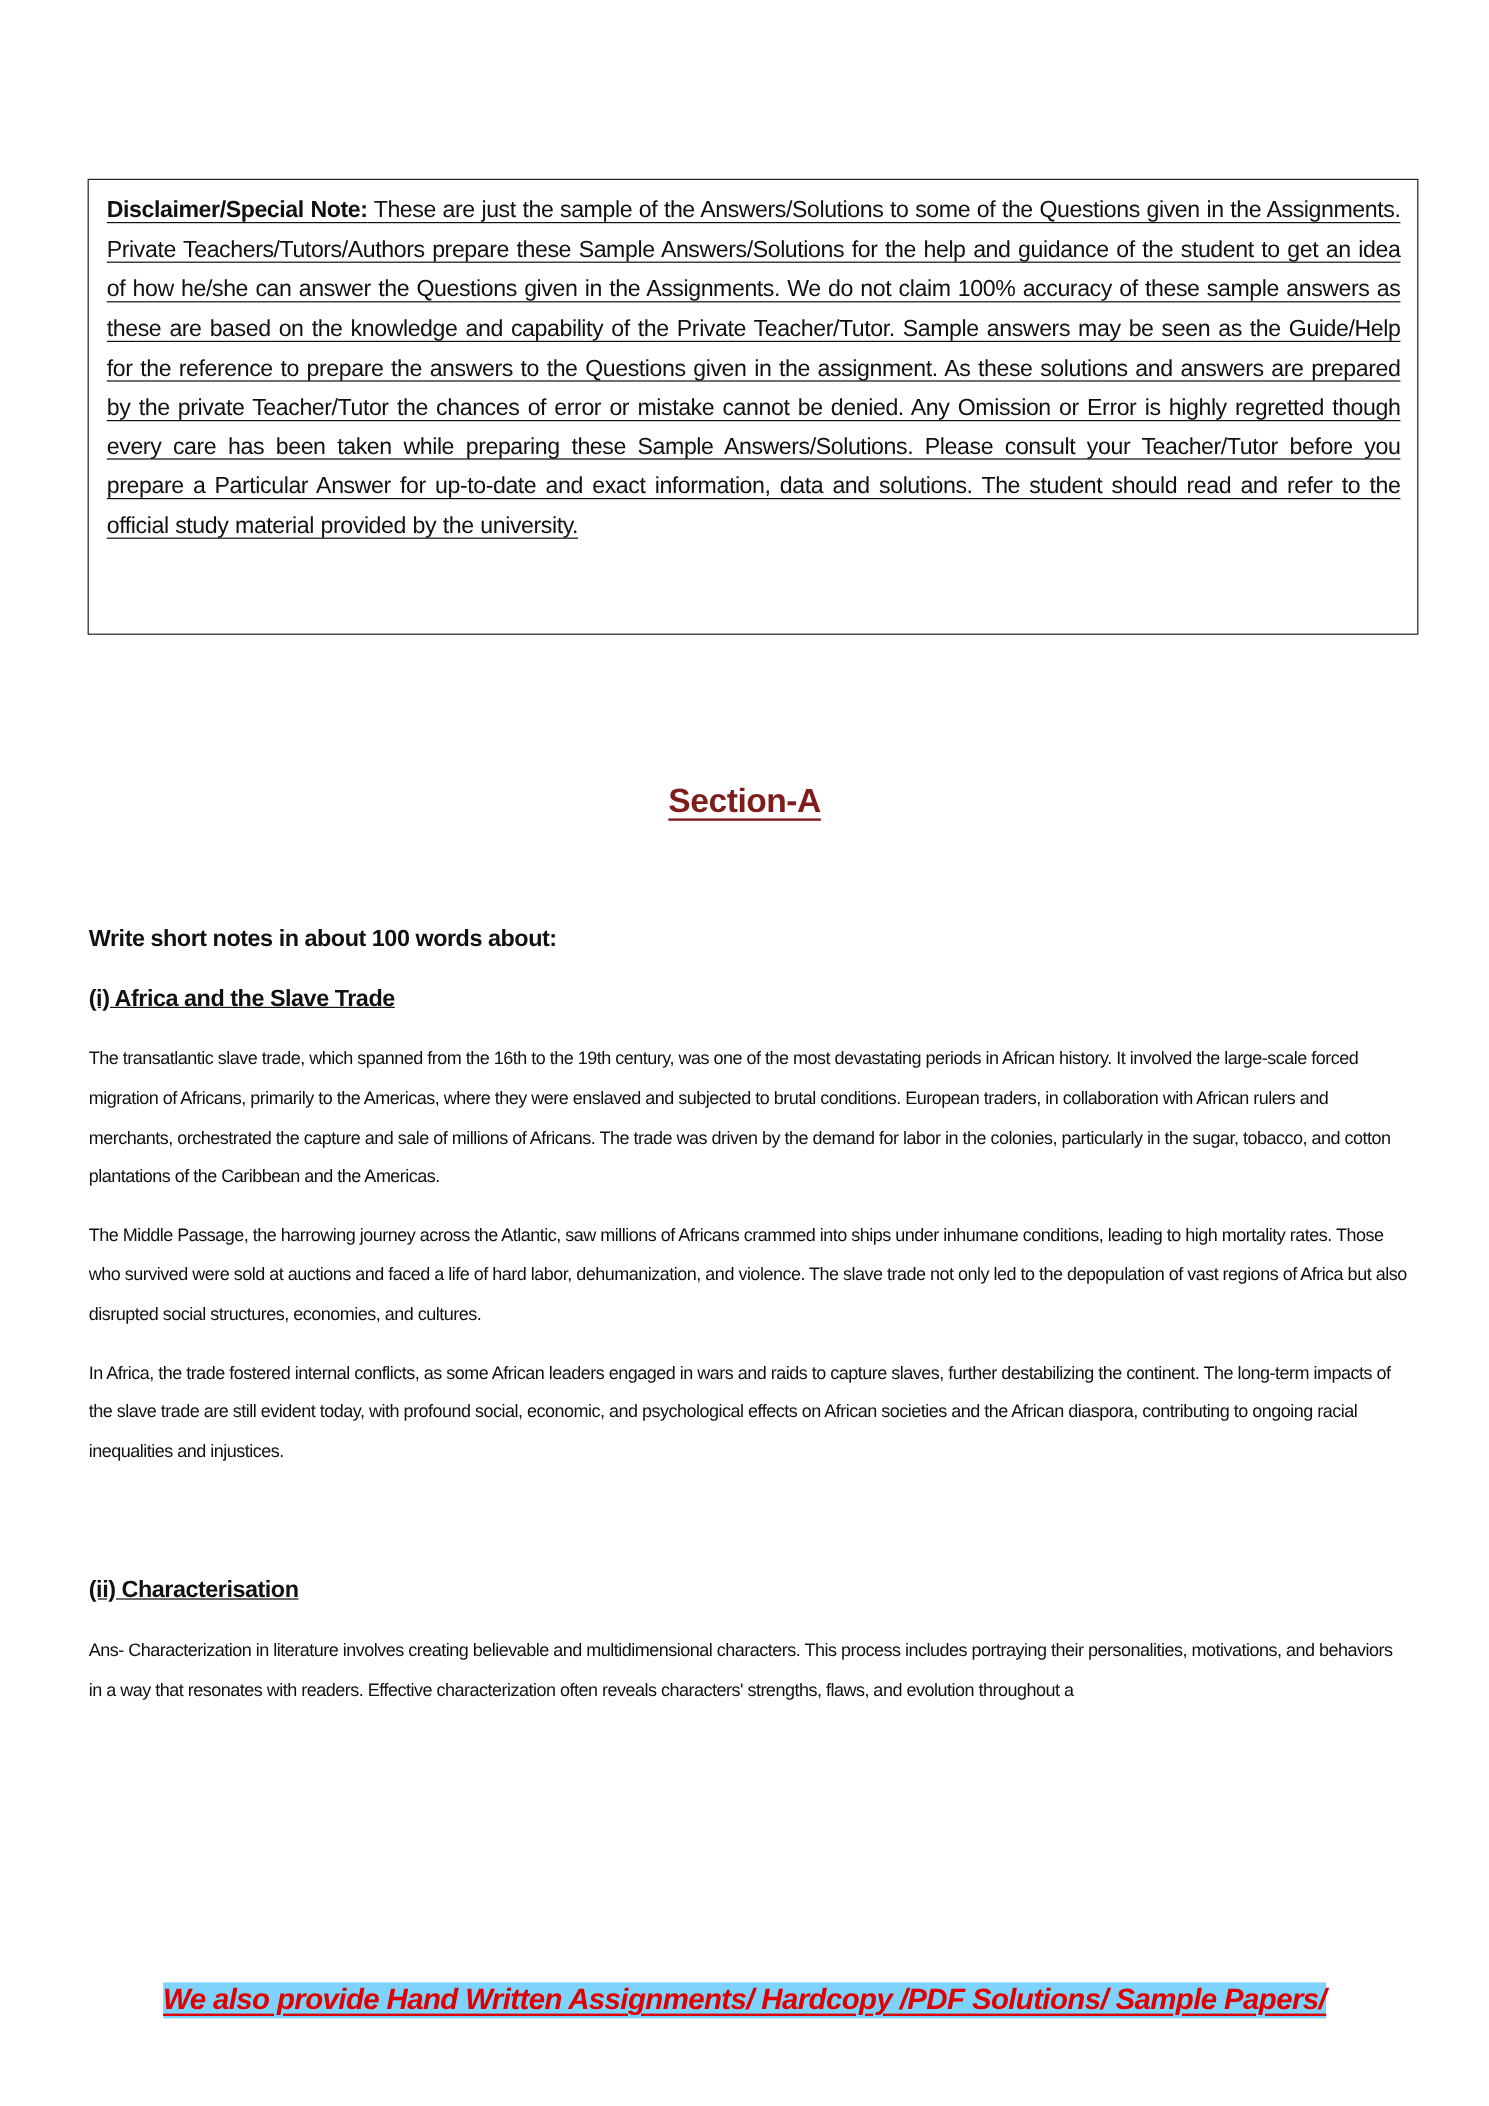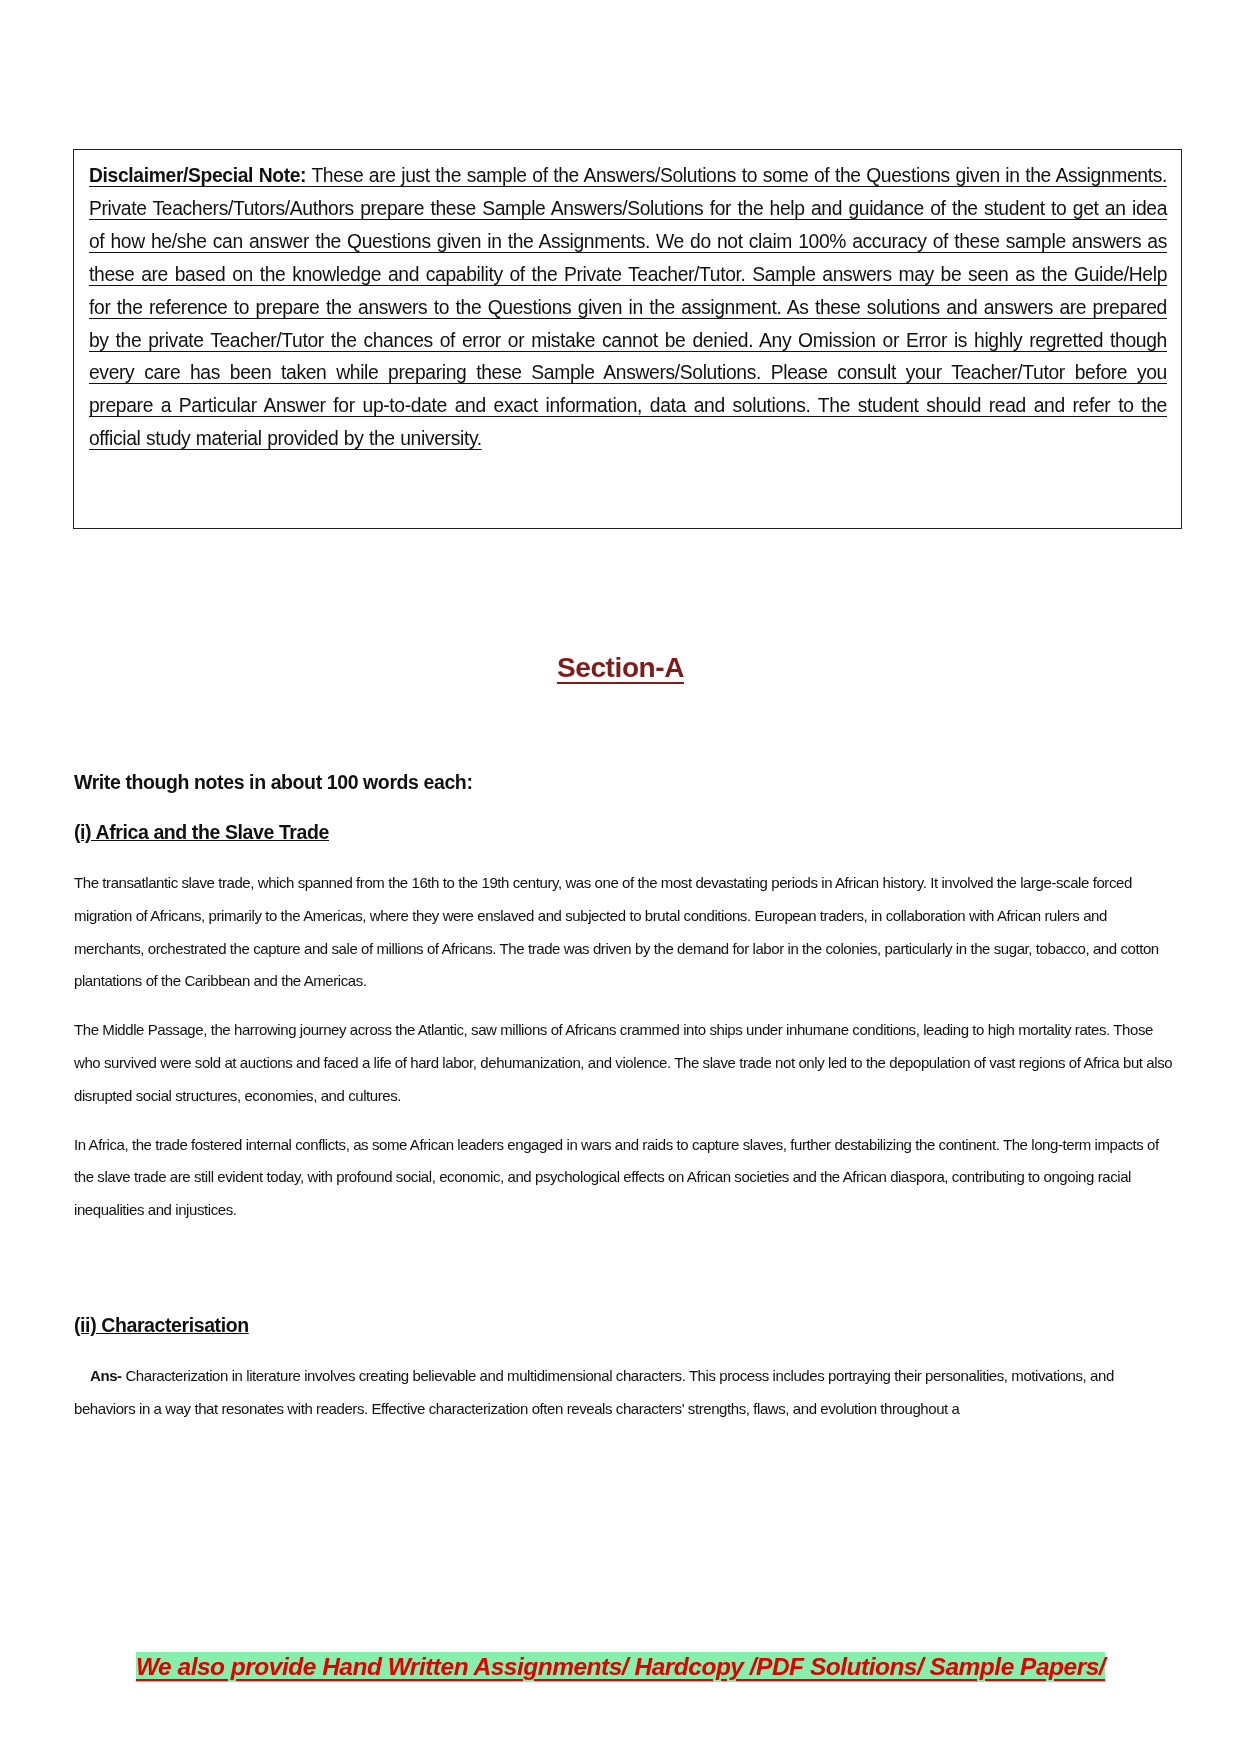--- a/index.html
+++ b/index.html
@@ -83,58 +83,58 @@
     .para {
       font-size: 15px;
       line-height: 32.8px;
       letter-spacing: -0.42px;
       margin: 0 0 16px 0;
       color: #111;
     }
     .q2-title {
       margin-top: 84px;
     }
-    .ans-label { font-weight: bold; margin-left: 16px; }
+    .ans-label { font-weight: normal; }
 
     
     .footer-banner {
       position: absolute;
       left: 0;
       width: 1241px;
       top: 1650px;
       text-align: center;
       font-size: 24.5px;
       font-weight: bold;
       font-style: italic;
       line-height: 34px;
       letter-spacing: -0.5px;
       color: #e00000;
     }
     .footer-line {
       display: inline;
-      background: #86efac;
+      background: #7dd3fc;
       text-decoration: underline;
       text-underline-offset: 4px;
       text-decoration-thickness: 2px;
       padding: 1px 0 2px 0;
     }
   </style>
 </head>
 <body>
 
 <div class="page">
 
   <div class="disclaimer-box">
     <div class="disclaimer-text"><span class="disclaimer-label">Disclaimer/Special Note:</span><span> These are just the sample of the Answers/Solutions to some of the Questions given in the Assignments. Private Teachers/Tutors/Authors prepare these Sample Answers/Solutions for the help and guidance of the student to get an idea of how he/she can answer the Questions given in the Assignments. We do not claim 100% accuracy of these sample answers as these are based on the knowledge and capability of the Private Teacher/Tutor. Sample answers may be seen as the Guide/Help for the reference to prepare the answers to the Questions given in the assignment. As these solutions and answers are prepared by the private Teacher/Tutor the chances of error or mistake cannot be denied. Any Omission or Error is highly regretted though every care has been taken while preparing these Sample Answers/Solutions. Please consult your Teacher/Tutor before you prepare a Particular Answer for up-to-date and exact information, data and solutions. The student should read and refer to the official study material provided by the university.</span></div>
   </div>
 
   <div class="section-heading">Section-A</div>
 
   <div class="content">
-    <p class="instruction">Write though notes in about 100 words each:</p>
+    <p class="instruction">Write short notes in about 100 words about:</p>
 
     <p class="question-title">(i) Africa and the Slave Trade</p>
     <p class="para">The transatlantic slave trade, which spanned from the 16th to the 19th century, was one of the most devastating periods in African history. It involved the large-scale forced migration of Africans, primarily to the Americas, where they were enslaved and subjected to brutal conditions. European traders, in collaboration with African rulers and merchants, orchestrated the capture and sale of millions of Africans. The trade was driven by the demand for labor in the colonies, particularly in the sugar, tobacco, and cotton plantations of the Caribbean and the Americas.</p>
     <p class="para">The Middle Passage, the harrowing journey across the Atlantic, saw millions of Africans crammed into ships under inhumane conditions, leading to high mortality rates. Those who survived were sold at auctions and faced a life of hard labor, dehumanization, and violence. The slave trade not only led to the depopulation of vast regions of Africa but also disrupted social structures, economies, and cultures.</p>
     <p class="para">In Africa, the trade fostered internal conflicts, as some African leaders engaged in wars and raids to capture slaves, further destabilizing the continent. The long-term impacts of the slave trade are still evident today, with profound social, economic, and psychological effects on African societies and the African diaspora, contributing to ongoing racial inequalities and injustices.</p>
 
     <p class="question-title q2-title">(ii) Characterisation</p>
     <p class="para"><span class="ans-label">Ans-</span><span> Characterization in literature involves creating believable and multidimensional characters. This process includes portraying their personalities, motivations, and behaviors in a way that resonates with readers. Effective characterization often reveals characters' strengths, flaws, and evolution throughout a</span></p>
   </div>
 

